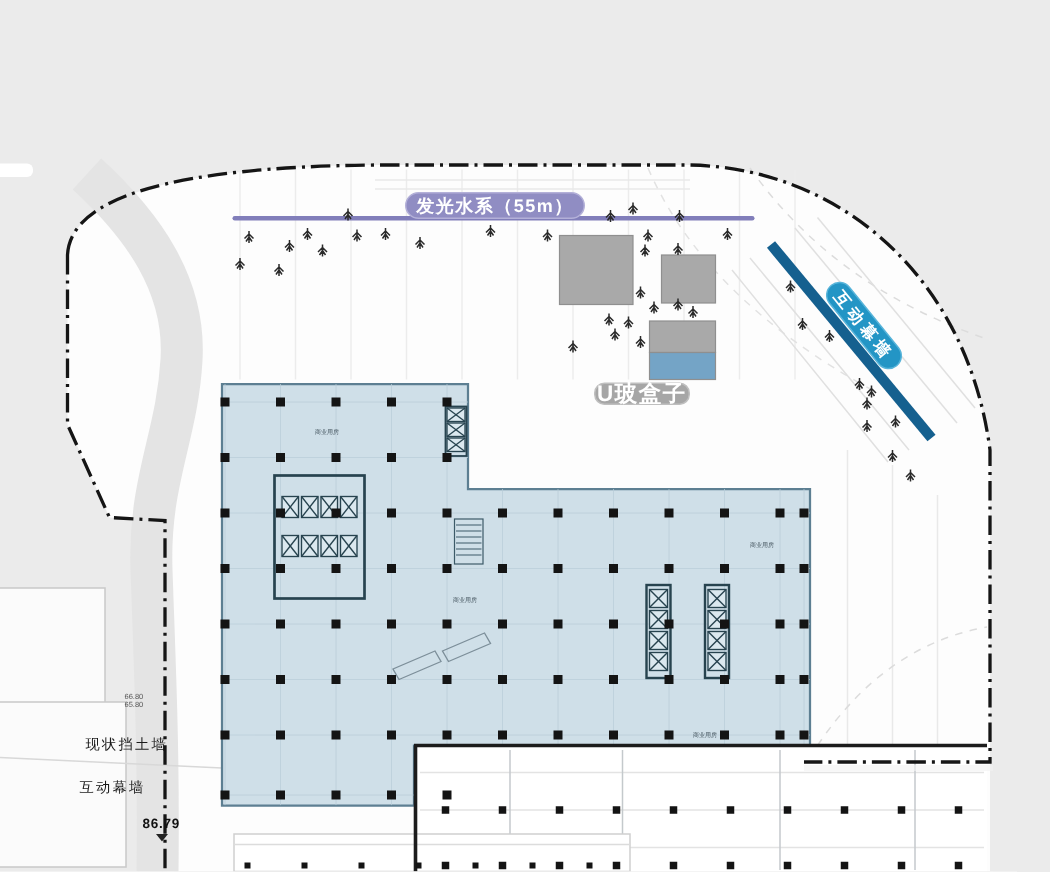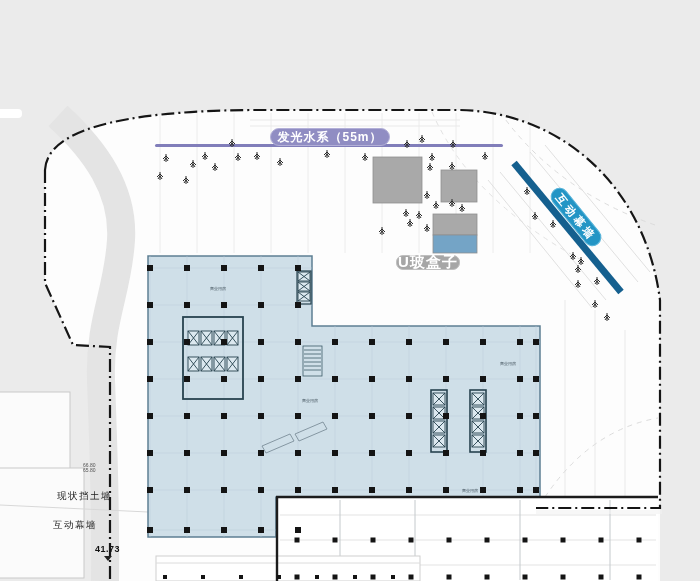--- a/index.html
+++ b/index.html
@@ -459,21 +459,21 @@
         </g>
       </g>
   </svg>
 
   <div class="pill" id="water-pill">发光水系（55m）</div>
   <div class="pill" id="uglass-pill">U玻盒子</div>
   <div class="pill" id="wall-pill">互动幕墙</div>
 
   <div class="side-label" id="retaining-label">现状挡土墙</div>
   <div class="side-label" id="redline-label">互动幕墙</div>
-  <div id="level-label">41.73</div>
+  <div id="level-label">86.79</div>
   <div id="level-marker"></div>
   <div class="tiny-levels">
     <div>66.80</div>
     <div>65.80</div>
   </div>
   <div id="room-labels">
       <div class="room-label" style="left: 218px; top: 288px;">商业用房</div>
       <div class="room-label" style="left: 310px; top: 400px;">商业用房</div>
       <div class="room-label" style="left: 508px; top: 363px;">商业用房</div>
       <div class="room-label" style="left: 470px; top: 490px;">商业用房</div>

